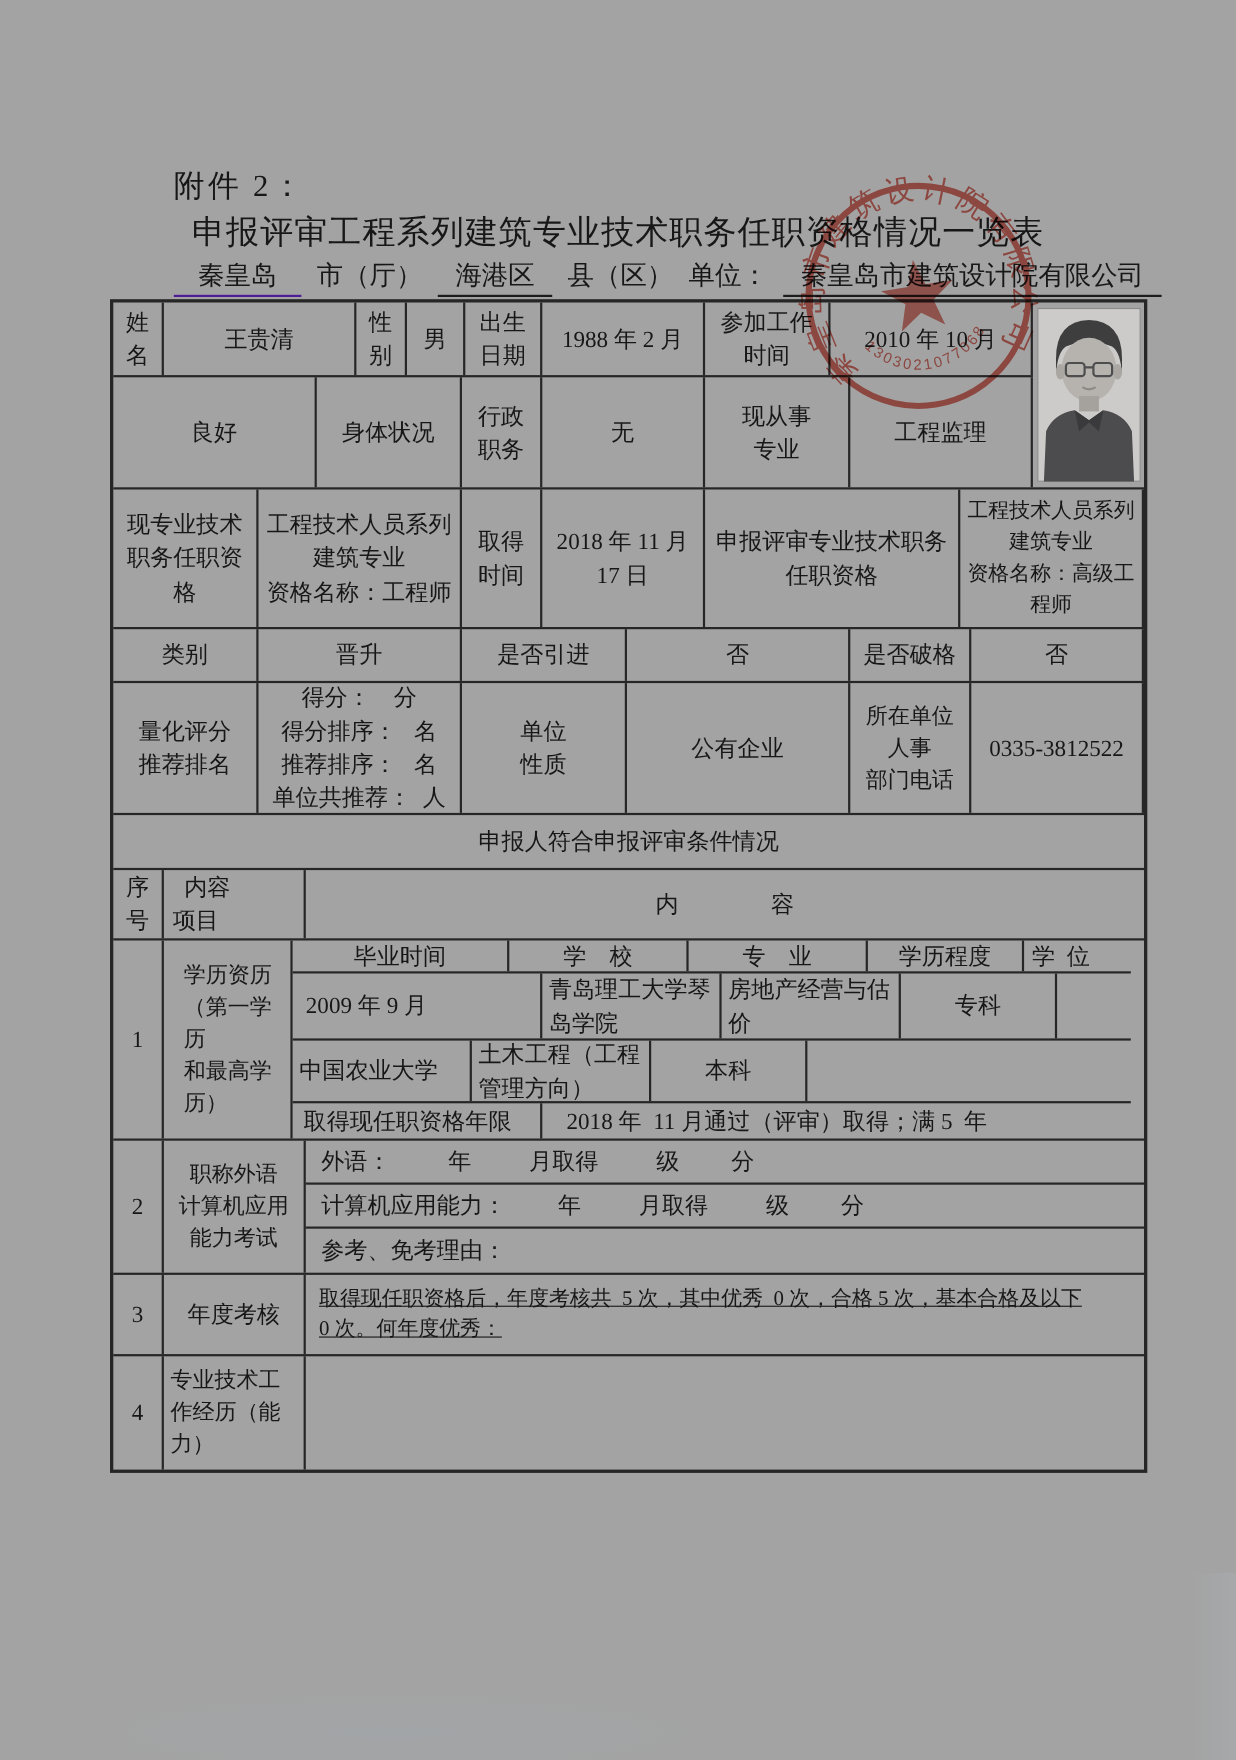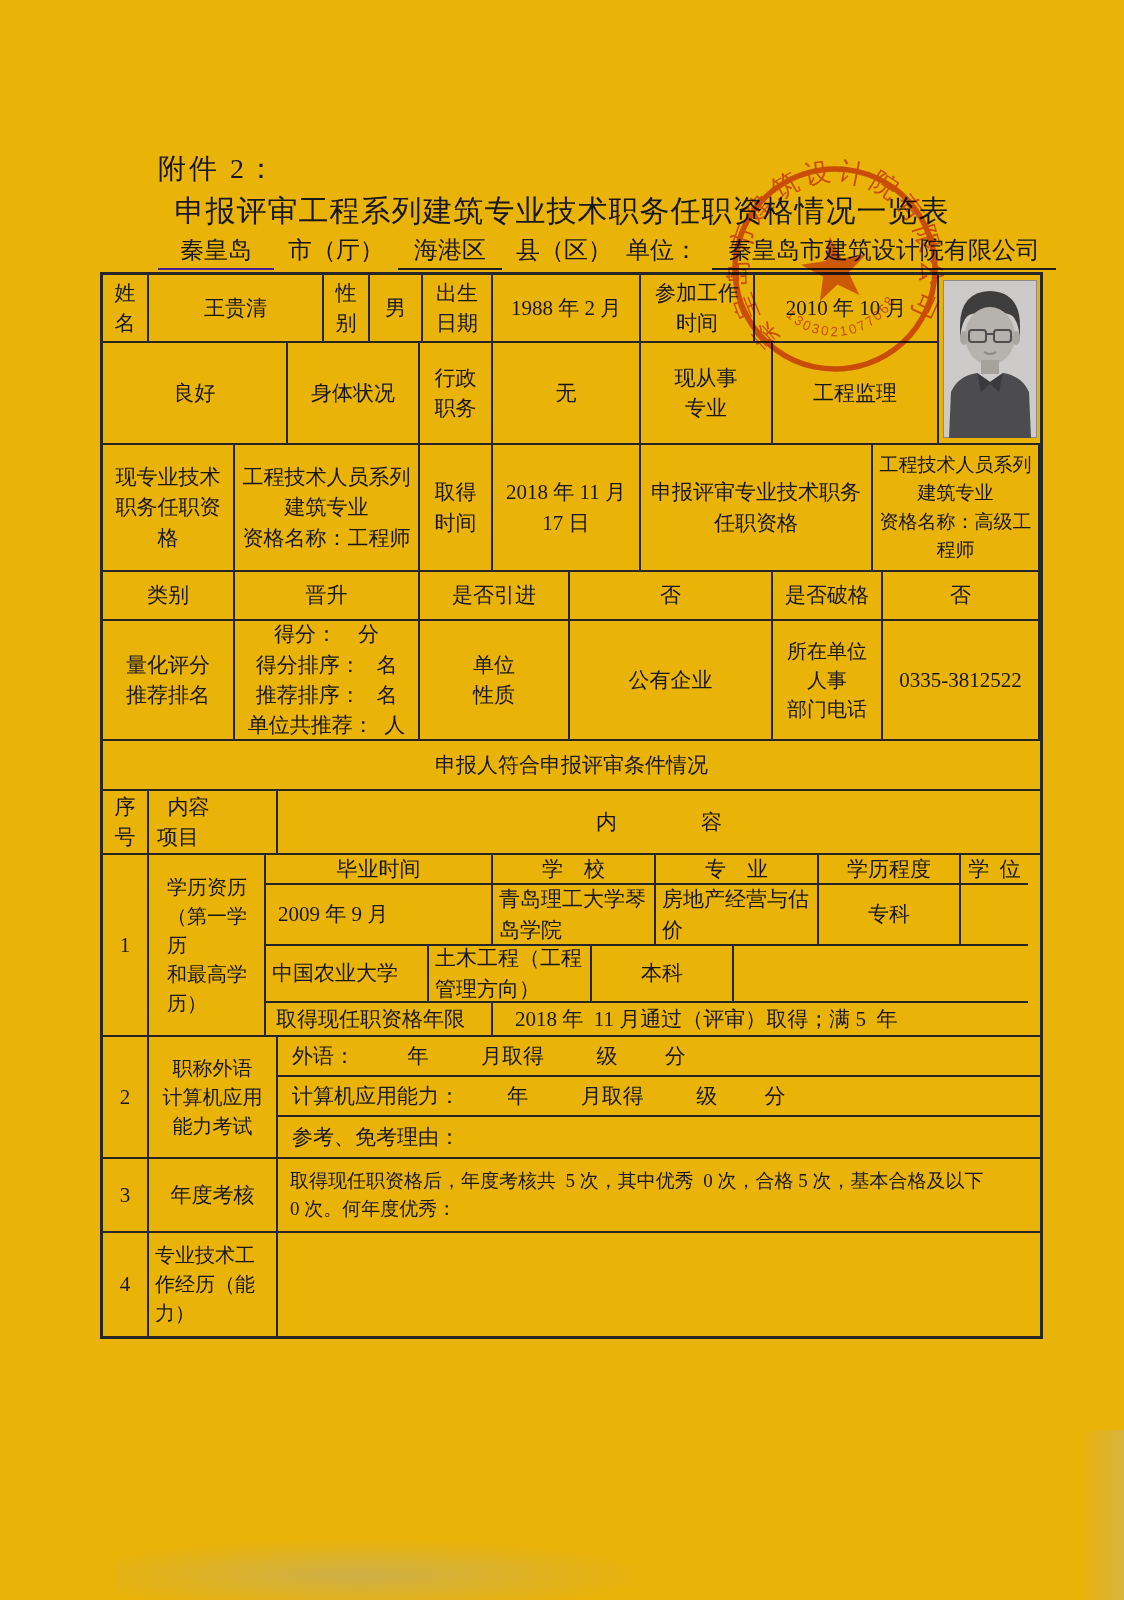--- a/index.html
+++ b/index.html
@@ -1,18 +1,18 @@
 <!DOCTYPE html>
 <html><head>
 <meta charset="utf-8">
 <style>
   html,body { margin:0; padding:0; background:#e8e8e8; }
   .page {
     position:relative; width:1124px; height:1600px; margin:0 auto;
-    background:#eab308; overflow:hidden;
+    background:#a3a3a3; overflow:hidden;
     font-family:"Liberation Serif","DejaVu Serif",serif; color:#171717;
   }
   .attach { position:absolute; left:158px; top:150px; font-size:28px; letter-spacing:3px; }
   .title  { position:absolute; left:90px; top:191px; width:944px; text-align:center;
             font-size:30px; letter-spacing:1px; white-space:nowrap; }
   .subtitle { position:absolute; left:158px; top:234px; font-size:24px; white-space:nowrap; }
   .subtitle span { display:inline-block; }
   .u  { border-bottom:2px solid #4c1d95; padding:0 22px 2px; }
   .u2 { border-bottom:2px solid #1d1d1d; padding:0 16px 2px; }
   .gap { width:14px; }
@@ -20,21 +20,21 @@
   .tbl { position:absolute; left:100px; top:272px; width:937px;
          border:3px solid #262626; box-sizing:content-box; background:transparent; }
   .r   { display:flex; box-sizing:border-box; border-bottom:2px solid #262626; }
   .nb  { border-bottom:none !important; }
   .c   { box-sizing:border-box; border-right:2px solid #262626;
          display:flex; align-items:center; justify-content:center;
          text-align:center; white-space:pre-wrap; font-size:21px; line-height:1.45;
          padding:2px 3px; overflow:hidden; }
   .nr  { border-right:none !important; }
   .lft { justify-content:flex-start; text-align:left; }
-  .f20 { font-size:20px; } .f19 { font-size:19px; } .f18i { font-size:19px; line-height:1.5; }
+  .f20 { font-size:20px; } .f19 { font-size:19px;text-decoration:underline; } .f18i { font-size:19px; line-height:1.5; }
   .subcol { display:flex; flex-direction:column; box-sizing:border-box; }
   .group { display:flex; box-sizing:border-box; border-bottom:2px solid #262626; }
 
   .photo-cell { box-sizing:border-box; display:flex; align-items:center; justify-content:center; }
 
   .stamp { position:absolute; left:712px; top:146px; width:246px; height:246px;
            opacity:.8; mix-blend-mode:multiply; transform:rotate(-9deg); pointer-events:none; }
   .smudge { position:absolute; left:115px; top:1538px; width:540px; height:62px;
             background:radial-gradient(ellipse at 45% 60%, rgba(160,168,175,.38), rgba(160,168,175,0) 70%); }
   .smudge2 { position:absolute; left:1080px; top:1430px; width:44px; height:170px;
@@ -155,21 +155,21 @@
     </div>
 
     <div class="r" style="height:182px">
       <div class="c" style="width:46px">1</div>
       <div class="c lft f20" style="width:117px;padding-left:18px">学历资历
 （第一学历
 和最高学
 历）</div>
       <div class="subcol nr" style="width:762px">
         <div class="r" style="height:30px">
-          <div class="c" style="width:227px">毕业时间</div>
+          <div class="c" style="width:197px">毕业时间</div>
           <div class="c" style="width:163px">学    校</div>
           <div class="c" style="width:163px">专    业</div>
           <div class="c" style="width:142px">学历程度</div>
           <div class="c nr" style="width:67px">学  位</div>
         </div>
         <div class="r" style="height:61px">
           <div class="c lft" style="width:227px;padding-left:12px">2009 年 9 月</div>
           <div class="c lft" style="width:163px;padding-left:6px">青岛理工大学琴岛学院</div>
           <div class="c lft" style="width:163px;padding-left:6px">房地产经营与估价</div>
           <div class="c" style="width:142px">专科</div>

